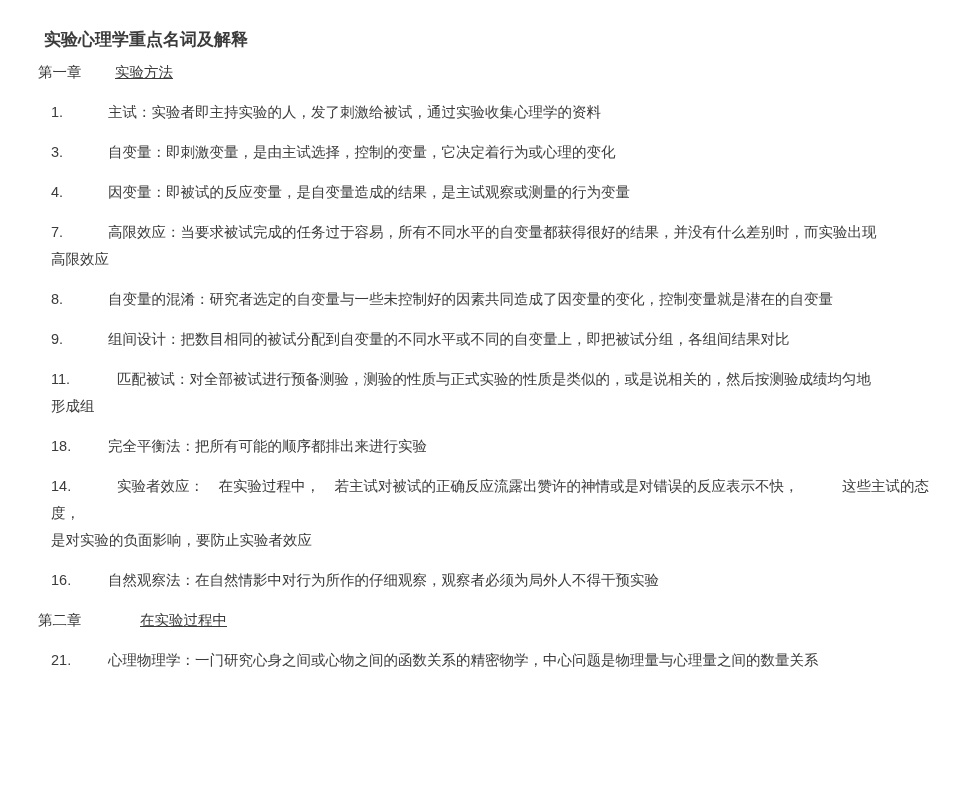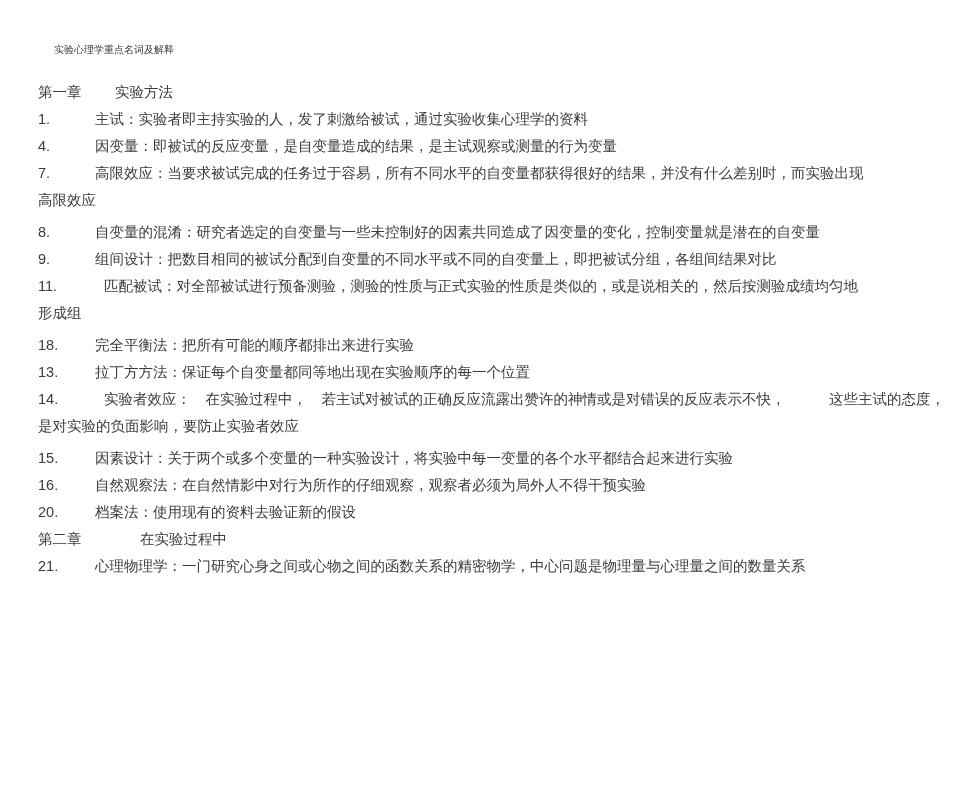--- a/index.html
+++ b/index.html
@@ -13,36 +13,37 @@
     overflow: hidden;
     font-family: "Liberation Sans", sans-serif;
     color: #3b3b3b;
   }
   .page {
     padding: 20px 15px 0 38px;
     font-size: 14.5px;
     line-height: 27px;
   }
   .doc-title {
-    margin: 16px;
-    font-size: 10px;
-    font-weight: normal;
+    margin: 6px;
+    font-size: 17px;
+    font-weight: bold;
   }
   .chapter {
     margin: 0;
+    text-decoration: underline;
   }
   .ch-label {
     display: inline-block;
     min-width: 77px;
   }
   .chapter.wide .ch-label {
     min-width: 102px;
   }
   .item {
-    margin: 0;
+    margin: 13px;
   }
   .item .num {
     display: inline-block;
     width: 57px;
     vertical-align: top;
   }
   .item.wide .num {
     width: 66px;
   }
   .item .txt {
@@ -52,29 +53,27 @@
     margin-bottom: 5px;
   }
 </style>
 </head>
 <body>
 
 <div class="page">
     <p class="doc-title">实验心理学重点名词及解释</p>
     <p class="chapter"><span class="ch-label">第一章</span><span class="ch-title">实验方法</span></p>
     <p class="item"><span class="num">1.</span><span class="txt">主试：实验者即主持实验的人，发了刺激给被试，通过实验收集心理学的资料</span></p>
+    <p class="item"><span class="num">3.</span><span class="txt">自变量：即刺激变量，是由主试选择，控制的变量，它决定着行为或心理的变化</span></p>
     <p class="item"><span class="num">4.</span><span class="txt">因变量：即被试的反应变量，是自变量造成的结果，是主试观察或测量的行为变量</span></p>
     <p class="item multiline"><span class="num">7.</span><span class="txt">高限效应：当要求被试完成的任务过于容易，所有不同水平的自变量都获得很好的结果，并没有什么差别时，而实验出现
 高限效应</span></p>
     <p class="item"><span class="num">8.</span><span class="txt">自变量的混淆：研究者选定的自变量与一些未控制好的因素共同造成了因变量的变化，控制变量就是潜在的自变量</span></p>
     <p class="item"><span class="num">9.</span><span class="txt">组间设计：把数目相同的被试分配到自变量的不同水平或不同的自变量上，即把被试分组，各组间结果对比</span></p>
     <p class="item wide multiline"><span class="num">11.</span><span class="txt">匹配被试：对全部被试进行预备测验，测验的性质与正式实验的性质是类似的，或是说相关的，然后按测验成绩均匀地
 形成组</span></p>
     <p class="item"><span class="num">18.</span><span class="txt">完全平衡法：把所有可能的顺序都排出来进行实验</span></p>
-    <p class="item"><span class="num">13.</span><span class="txt">拉丁方方法：保证每个自变量都同等地出现在实验顺序的每一个位置</span></p>
     <p class="item wide multiline"><span class="num">14.</span><span class="txt">实验者效应：　在实验过程中，　若主试对被试的正确反应流露出赞许的神情或是对错误的反应表示不快，　　　这些主试的态度，
 是对实验的负面影响，要防止实验者效应</span></p>
-    <p class="item"><span class="num">15.</span><span class="txt">因素设计：关于两个或多个变量的一种实验设计，将实验中每一变量的各个水平都结合起来进行实验</span></p>
     <p class="item"><span class="num">16.</span><span class="txt">自然观察法：在自然情影中对行为所作的仔细观察，观察者必须为局外人不得干预实验</span></p>
-    <p class="item"><span class="num">20.</span><span class="txt">档案法：使用现有的资料去验证新的假设</span></p>
     <p class="chapter wide"><span class="ch-label">第二章</span><span class="ch-title">在实验过程中</span></p>
     <p class="item"><span class="num">21.</span><span class="txt">心理物理学：一门研究心身之间或心物之间的函数关系的精密物学，中心问题是物理量与心理量之间的数量关系</span></p>
   </div>
 
 </body></html>

